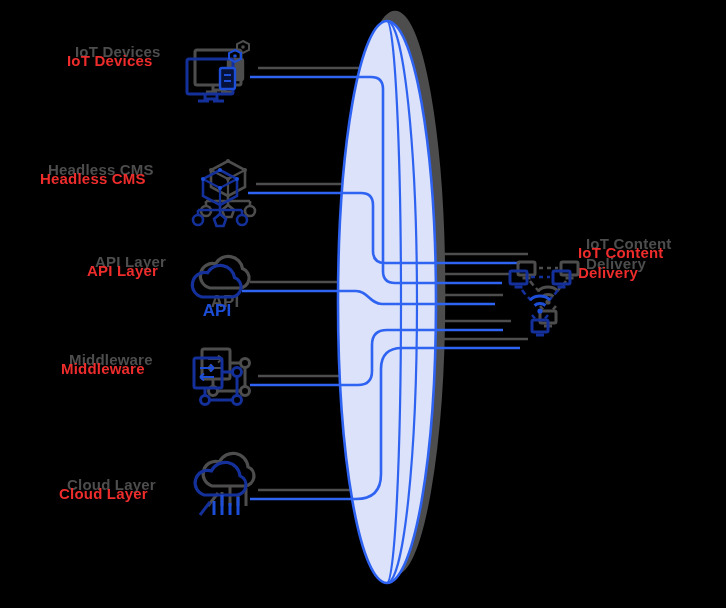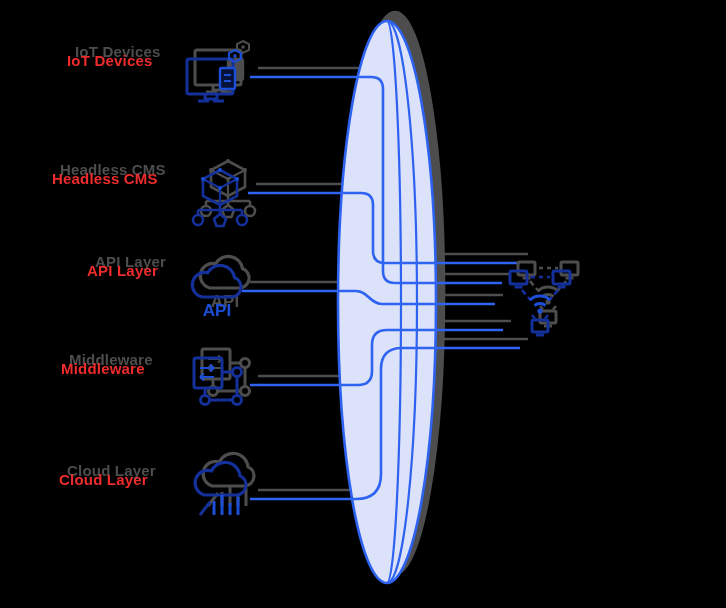--- a/index.html
+++ b/index.html
@@ -35,25 +35,26 @@
     <path d="M248 193 H361 Q373 193 373 205 V251 Q373 263 385 263 H520" fill="none" stroke="#2f63f2" stroke-width="2.6"></path>
 
     <path d="M242 291 H356 C368 291 370 304 382 304 H495" fill="none" stroke="#2f63f2" stroke-width="2.6"></path>
 
     <path d="M250 385 H358 Q372 385 372 371 V345 Q372 330 387 330 H503" fill="none" stroke="#2f63f2" stroke-width="2.6"></path>
 
     <path d="M250 499 H356 Q381 499 381 474 V369 Q381 348 402 348 H520" fill="none" stroke="#2f63f2" stroke-width="2.6"></path>
   </svg>
 
   <div class="node-label" style="left:67px;top:51px">IoT Devices</div>
-  <div class="node-label" style="left:52px;top:169px">Headless CMS</div>
+  <div class="node-label" style="left:40px;top:169px">Headless CMS</div>
   <div class="node-label" style="left:61px;top:359px">Middleware</div>
   <div class="node-label" style="left:87px;top:261px">API Layer</div>
-  <div class="node-label" style="left:59px;top:470px">Cloud Layer</div>
+  <div class="node-label" style="left:59px;top:484px">Cloud Layer</div>
 
+  <div class="node-label wrap" style="left:578px;top:243px">IoT Content Delivery</div>
 
   <svg class="icon-svg" style="left:183px;top:45px" width="66" height="66" viewBox="0 0 66 66">
     <rect x="4" y="14" width="46" height="35" rx="2" fill="none" stroke="#14309a" stroke-width="3"></rect>
     <path d="M22 49 V54 H34 V49" fill="none" stroke="#14309a" stroke-width="3"></path>
     <path d="M15 56 H26 M30 56 H41" stroke="#14309a" stroke-width="3"></path>
     <rect x="37" y="23" width="15" height="21" rx="2" fill="#061239" stroke="#1d4ed8" stroke-width="2.4"></rect>
     <path d="M41 30 H48 M41 36 H48" stroke="#1d4ed8" stroke-width="2"></path>
     <path d="M52 5 L58 8 V14 L52 17 L46 14 V8 Z" fill="none" stroke="#1d4ed8" stroke-width="2"></path>
     <circle cx="52" cy="11" r="1.8" fill="#1d4ed8"></circle>
   </svg>

